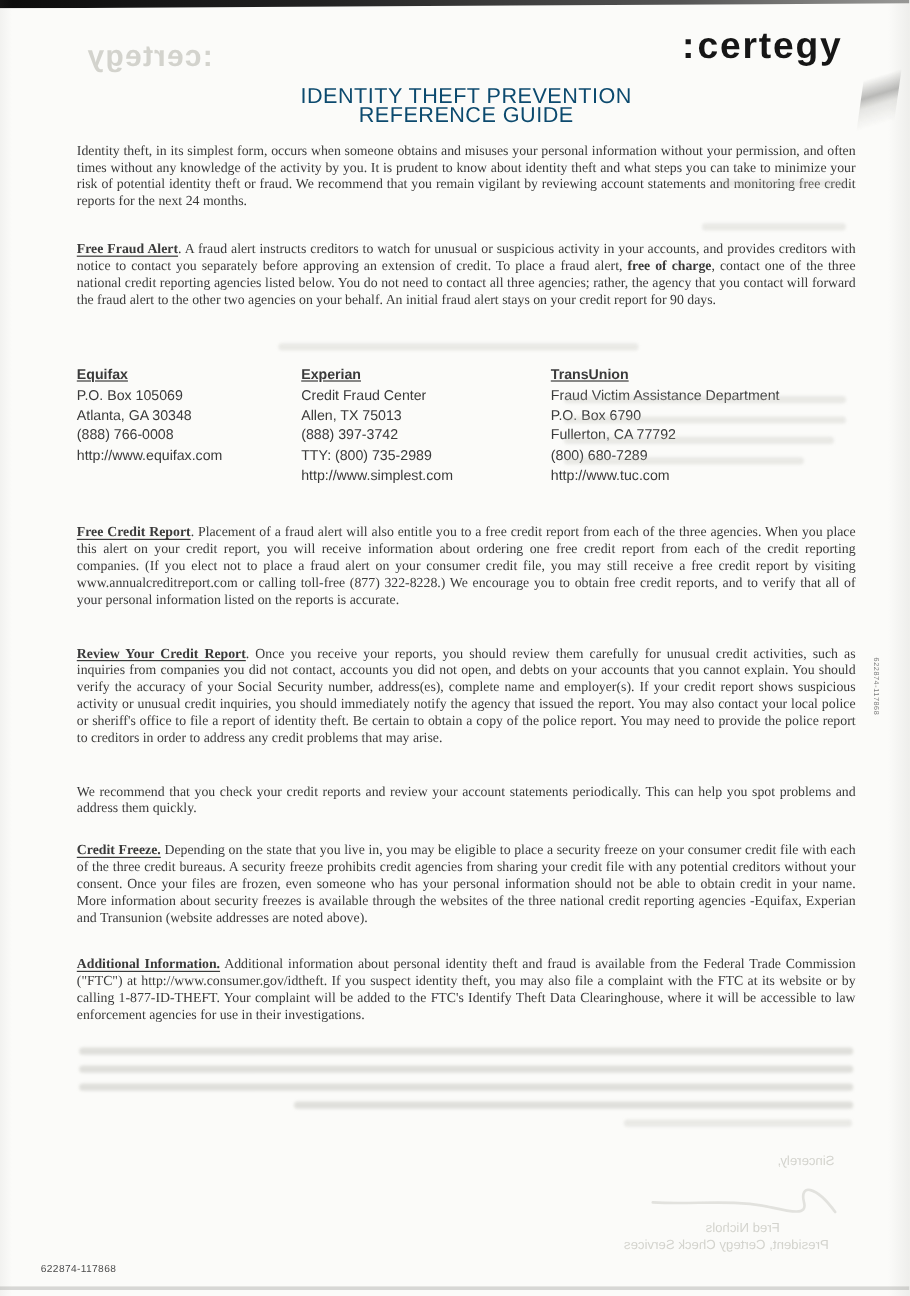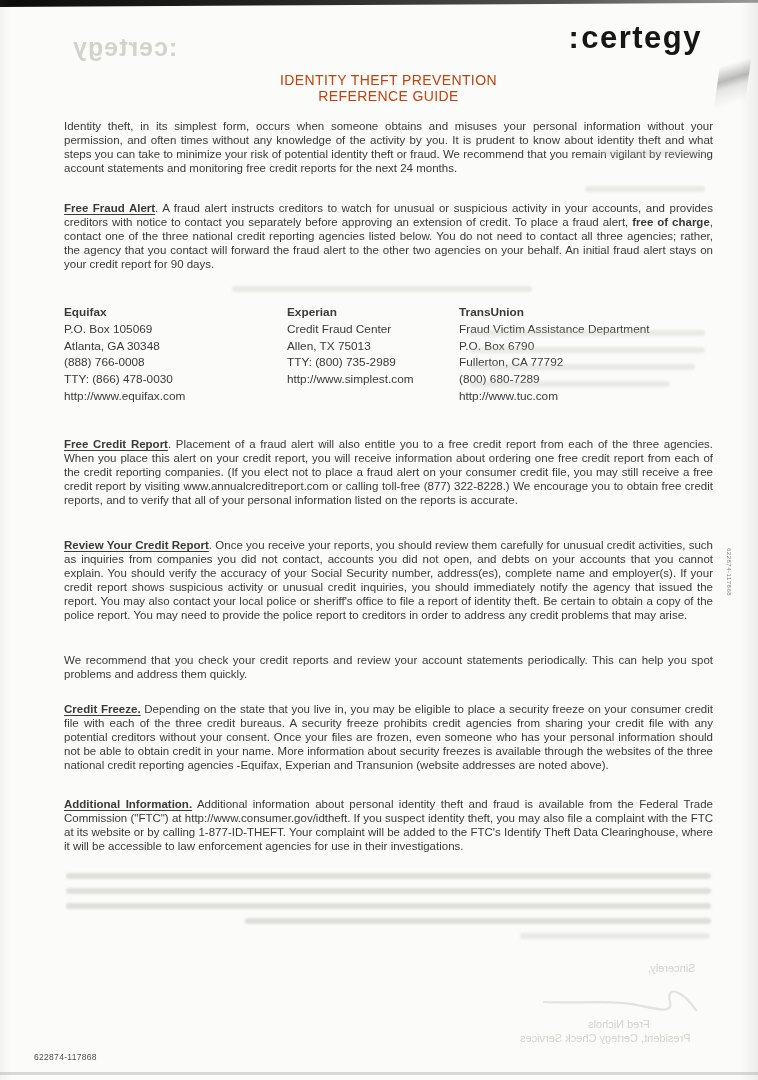--- a/index.html
+++ b/index.html
@@ -26,30 +26,30 @@
     letter-spacing:1.5px;color:#161616;line-height:1;}
   .logo .dots{font-weight:800;margin-right:1px;}
   
   .ghost{color:rgba(178,178,170,0.55);transform:scaleX(-1);filter:blur(0.6px);position:absolute;white-space:nowrap;}
   .ghost-logo{top:33px;left:72px;font-size:25px;font-weight:600;letter-spacing:1px;}
   .gbar{position:absolute;height:6px;background:rgba(180,180,172,0.38);filter:blur(1.2px);border-radius:3px;}
   .gbar.lighter{background:rgba(188,188,180,0.28);}
   .sig-ghost{position:absolute;left:540px;top:980px;transform:scaleX(-1);opacity:0.6;}
   
   .title{position:absolute;top:72px;left:64px;width:649px;text-align:center;
-    font-size:14px;line-height:16px;letter-spacing:0.4px;color:#c2410c;}
+    font-size:18px;line-height:16px;letter-spacing:0.4px;color:#0c4a6e;}
   
   .content{position:absolute;left:64px;width:649px;font-size:11.5px;line-height:14px;}
-  .para{position:absolute;left:0;width:649px;margin:0;text-align:justify;}
+  .para{position:absolute;left:0;width:649px;margin:0;text-align:justify;font-family:Liberation Serif, serif;}
   .hd{font-weight:bold;text-decoration:underline;text-underline-offset:1.5px;}
   .b{font-weight:bold;}
   
   .agencies{position:absolute;left:0;top:304px;width:649px;height:118px;font-size:11.8px;line-height:16.8px;}
   .agency{position:absolute;top:0;width:200px;}
-  .agency .nm{font-weight:bold;}
+  .agency .nm{font-weight:bold;text-decoration:underline;}
   .agency div{white-space:nowrap;}
   
   .print-code{position:absolute;left:34px;top:1052px;font-size:8.5px;color:#4c4c4c;letter-spacing:0.3px;}
   .edge-code{position:absolute;left:726px;top:548px;font-size:6px;color:#5a5a5a;
     writing-mode:vertical-rl;letter-spacing:0.5px;opacity:0.8;}
 </style>
 </head>
 <body>
 
 <div class="page">
@@ -74,27 +74,27 @@
     <p class="para" style="top:119px">Identity theft, in its simplest form, occurs when someone obtains and misuses your personal information without your permission, and often times without any knowledge of the activity by you.  It is prudent to know about identity theft and what steps you can take to minimize your risk of potential identity theft or fraud.  We recommend that you remain vigilant by reviewing account statements and monitoring free credit reports for the next 24 months.</p>
 
     <p class="para" style="top:201px"><span class="hd">Free Fraud Alert</span><span>.  A fraud alert instructs creditors to watch for unusual or suspicious activity in your accounts, and provides creditors with notice to contact you separately before approving an extension of credit.  To place a fraud alert, </span><span class="b">free of charge</span><span>, contact one of the three national credit reporting agencies listed below.  You do not need to contact all three agencies; rather, the agency that you contact will forward the fraud alert to the other two agencies on your behalf.   An initial fraud alert stays on your credit report for 90 days.</span></p>
 
     <div class="agencies">
       <div class="agency" style="left:0">
         <div class="nm">Equifax</div>
         <div>P.O. Box 105069</div>
         <div>Atlanta, GA 30348</div>
         <div>(888) 766-0008</div>
-        <div>TTY: (866) 478-0030</div>
         <div>http://www.equifax.com</div>
       </div>
-      <div class="agency" style="left:223px">
+      <div class="agency" style="left:187px">
         <div class="nm">Experian</div>
         <div>Credit Fraud Center</div>
         <div>Allen, TX 75013</div>
+        <div>(888) 397-3742</div>
         <div>TTY: (800) 735-2989</div>
         <div>http://www.simplest.com</div>
       </div>
       <div class="agency" style="left:395px">
         <div class="nm">TransUnion</div>
         <div>Fraud Victim Assistance Department</div>
         <div>P.O. Box 6790</div>
         <div>Fullerton, CA 77792</div>
         <div>(800) 680-7289</div>
         <div>http://www.tuc.com</div>

